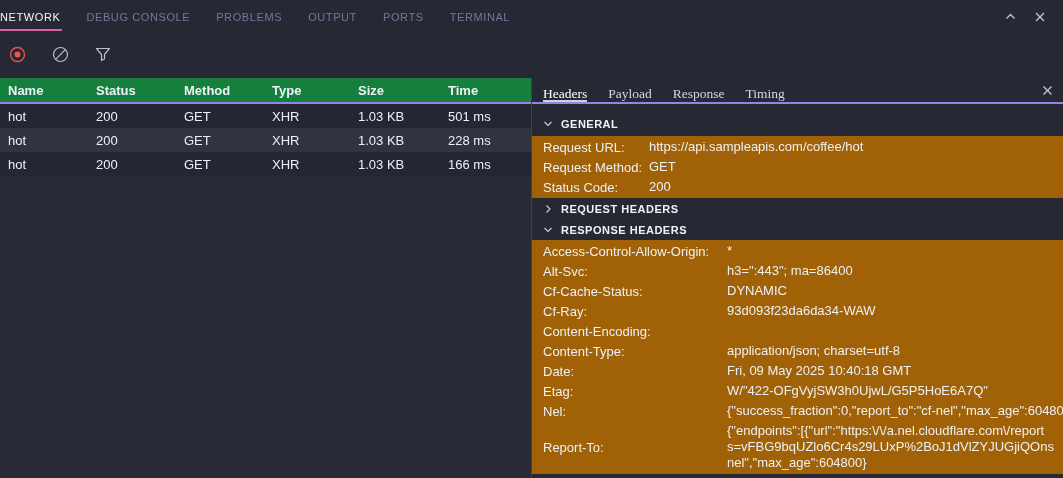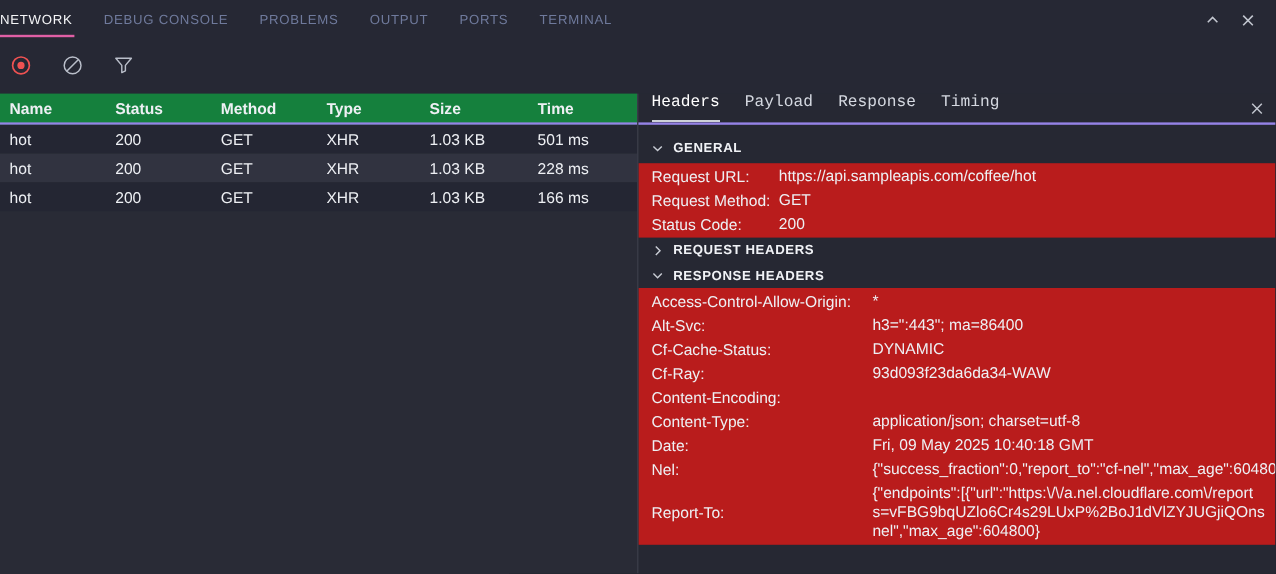--- a/index.html
+++ b/index.html
@@ -39,35 +39,35 @@
   .thead { height:26px; background:#15803d; border-bottom:2px solid var(--purple); font-weight:bold; flex-shrink:0; }
   .trow { height:24px; cursor:pointer; }
   .rows > .trow:nth-of-type(odd) { background:#242633; }
   .rows > .trow:nth-of-type(even) { background:#313340; }
   .left-fill { flex:1; background:#292b36; }
   .th, .td { white-space:nowrap; overflow:hidden; }
 
   
   .dtabs { height:26px; display:flex; align-items:stretch; border-bottom:2px solid var(--purple); padding-left:11px; flex-shrink:0; }
   .dtab {
-    display:flex; align-items:flex-start; margin-right:21px; font-size:13.5px; color:#d4d8e0;
-    background:none; border:none; cursor:pointer; font-family:Liberation Mono, monospace; position:relative;
+    display:flex; align-items:flex-end; margin-right:21px; font-size:13.5px; color:#d4d8e0;
+    background:none; border:none; cursor:pointer; font-family:Liberation Serif, serif; position:relative;
   }
   .dtab.active { color:#ffffff; box-shadow:inset 0 -2px 0 #cdd1d8; }
   .dclose { margin-left:auto; margin-right:6px; align-self:center; }
 
   .dbody { flex:1; overflow:hidden; }
   .section-hdr {
     height:21px; display:flex; align-items:center; gap:8px; padding-left:11px;
     font-size:11px; font-weight:bold; letter-spacing:.5px; cursor:pointer; color:#f0f2f6;
   }
   .section-hdr.first { margin-top:8px; height:24px; }
   .chev { display:flex; width:10px; justify-content:center; }
 
-  .kv-block { background:#b91c1c; padding:1px 0; }
+  .kv-block { background:#a16207; padding:1px 0; }
   .kv-row { display:grid; padding-left:11px; align-items:center; min-height:20px; }
   .kv-row.g { grid-template-columns:106px 1fr; }
   .kv-row.r { grid-template-columns:184px 1fr; }
   .kv-label { white-space:nowrap; overflow:hidden; }
   .kv-value { white-space:pre; overflow:hidden; line-height:16px; padding:2px 0; }
 </style>
 </head>
 <body>
 
 <div class="app" style="--pink:#e05fa5; --purple:#9583e6;">
@@ -296,20 +296,24 @@
             <div class="kv-row r">
               <span class="kv-label">Content-Type:</span>
               <span class="kv-value">application/json; charset=utf-8</span>
             </div>
 
             <div class="kv-row r">
               <span class="kv-label">Date:</span>
               <span class="kv-value">Fri, 09 May 2025 10:40:18 GMT</span>
             </div>
 
+            <div class="kv-row r">
+              <span class="kv-label">Etag:</span>
+              <span class="kv-value">W/"422-OFgVyjSW3h0UjwL/G5P5HoE6A7Q"</span>
+            </div>
 
             <div class="kv-row r">
               <span class="kv-label">Nel:</span>
               <span class="kv-value">{"success_fraction":0,"report_to":"cf-nel","max_age":604800}</span>
             </div>
 
             <div class="kv-row r">
               <span class="kv-label">Report-To:</span>
               <span class="kv-value">{"endpoints":[{"url":"https:\/\/a.nel.cloudflare.com\/report
 s=vFBG9bqUZlo6Cr4s29LUxP%2BoJ1dVlZYJUGjiQOns

